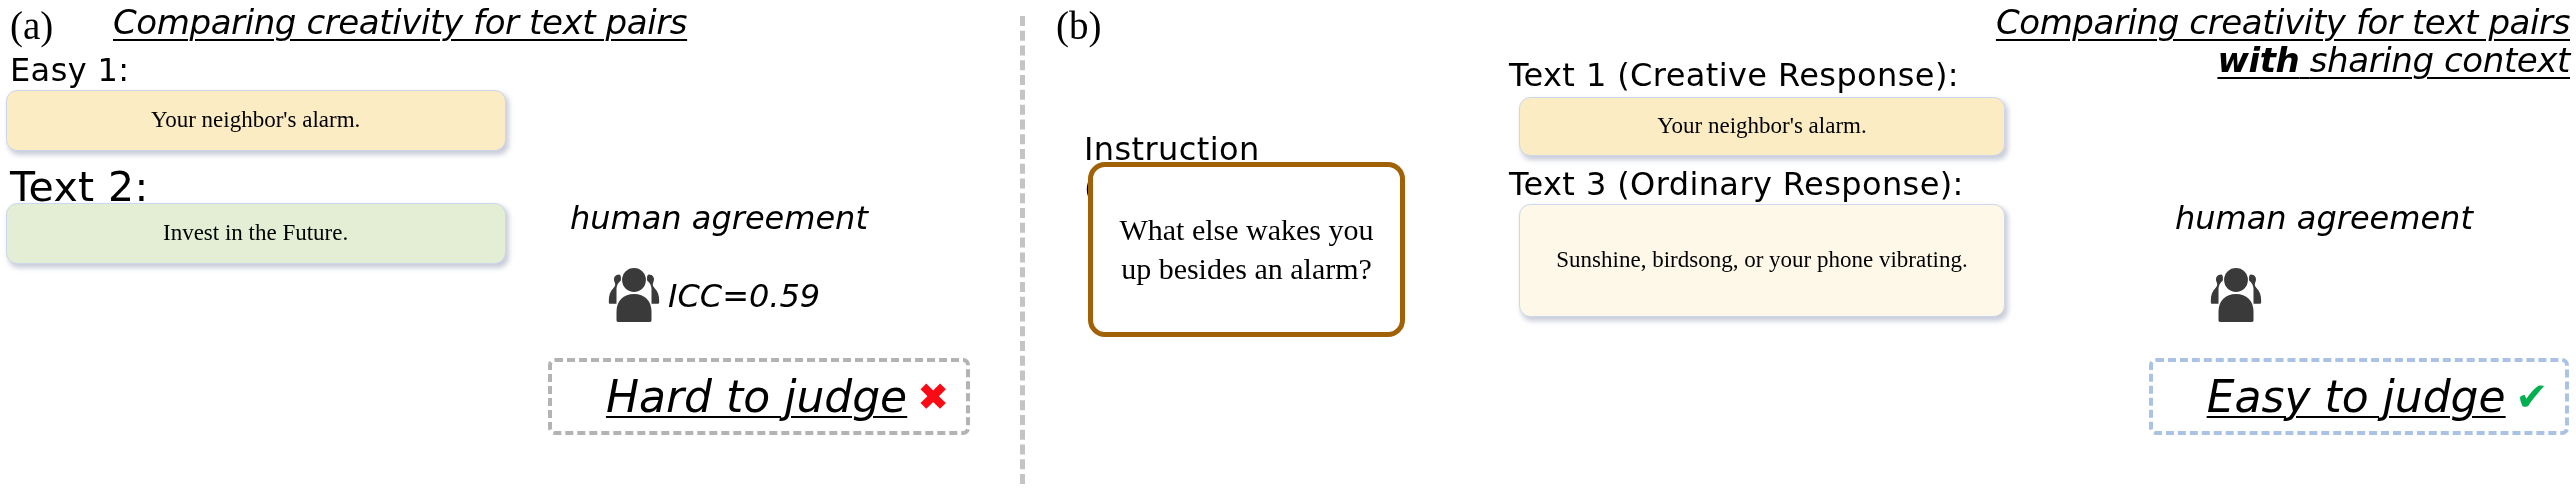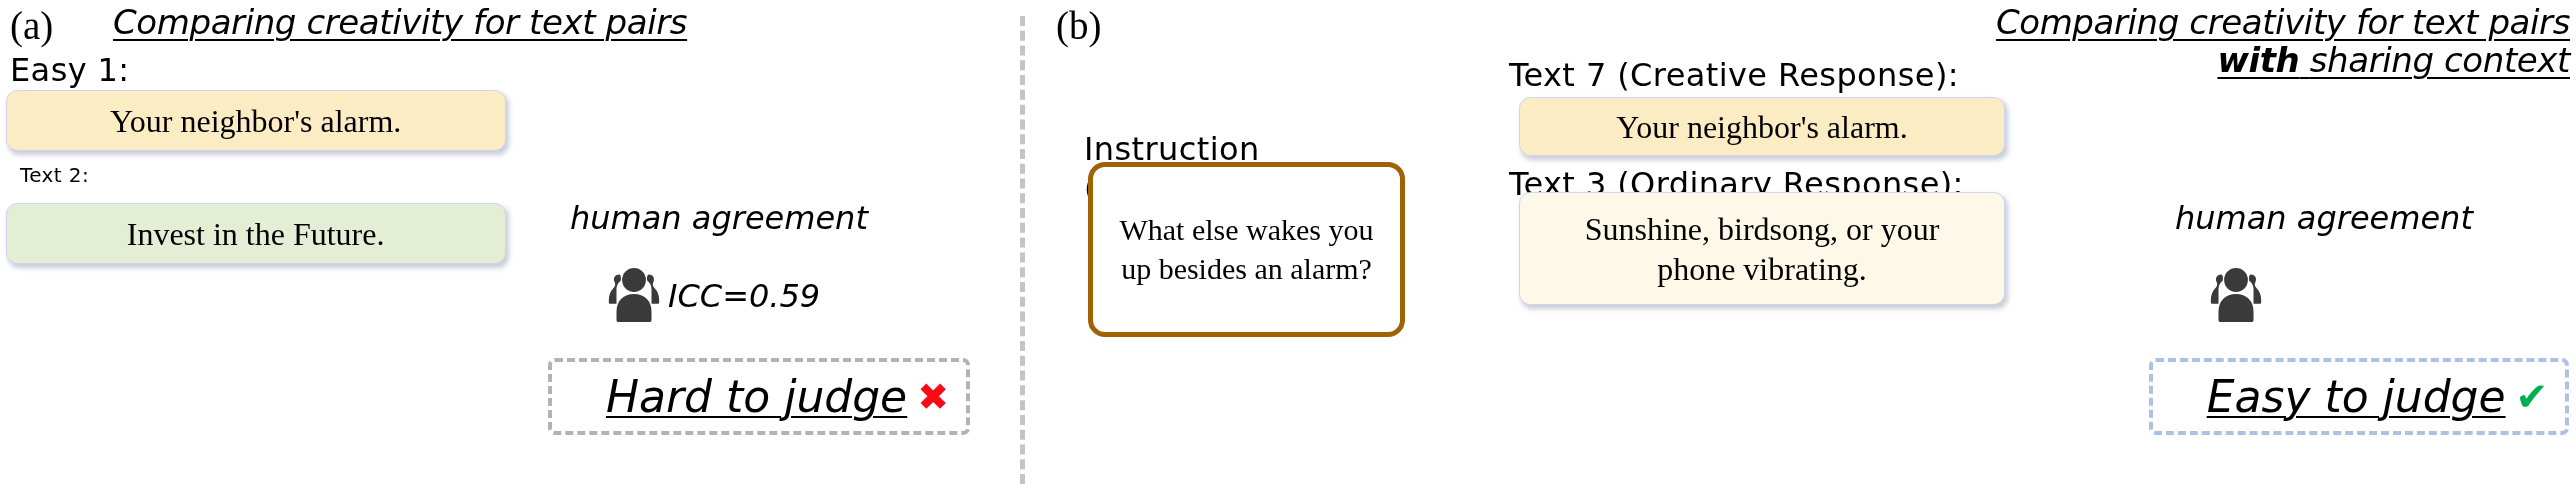--- a/index.html
+++ b/index.html
@@ -75,21 +75,21 @@
     box-shadow: 2.1px 3.5px 5px rgba(120,130,160,0.40);
     display: flex;
     align-items: center;
     justify-content: center;
     text-align: center;
   }
   .card-cream  { background: #fcecc4; border: 1.4px solid #cdd6ea; }
   .card-green  { background: #e3eed4; border: 1.4px solid #cdd6ea; }
   .card-ivory  { background: #fdf8e8; border: 1.4px solid #cdd6ea; }
 
-  .card .serif { font-size: 32px; line-height: 1.25; }
+  .card .serif { font-size: 23px; line-height: 1.25; }
 
   
   .card-outline {
     box-sizing: border-box;
     background: #ffffff;
     border: 5px solid #a16207;
     border-radius: 17px;
     display: flex;
     align-items: center;
     justify-content: center;
@@ -157,21 +157,21 @@
     <span class="u">Comparing creativity for text pairs</span>
   </span>
 </div>
 
 <div class="abs hand" style="left:10px; top:51px; font-size:32px;">Easy 1:</div>
 
 <div class="abs card card-cream" style="left:5.6px; top:90px; width:500px; height:61px;">
   <span class="serif">Your neighbor's alarm.</span>
 </div>
 
-<div class="abs hand" style="left:20px; top:163px; font-size:20px;">Text 2:</div>
+<div class="abs hand" style="left:10px; top:163px; font-size:41px;">Text 2:</div>
 
 <div class="abs card card-green" style="left:5.6px; top:203px; width:500px; height:61px;">
   <span class="serif">Invest in the Future.</span>
 </div>
 
 <div class="abs agree-label" style="left:570px; top:199px;">human agreement</div>
 
 <div class="abs icc-row" style="left:600px; top:266px;">
   <span class="people-icon">
     <svg width="68" height="56" viewBox="0 0 96 80" xmlns="http://www.w3.org/2000/svg">
@@ -206,29 +206,29 @@
 
 <div class="abs hand" style="left:1084px; top:130px; font-size:32px; line-height:1.22;">
   <div>Instruction</div>
   <div>(context):</div>
 </div>
 
 <div class="abs card-outline" style="left:1088px; top:303px; width:317px; height:175px; transform:translateY(-141px);">
   <span class="serif" style="max-width:260px; display:block;">What else wakes you up besides an alarm?</span>
 </div>
 
-<div class="abs hand" style="left:1509px; top:56px; font-size:32px;">Text 7 (Creative Response):</div>
+<div class="abs hand" style="left:1509px; top:56px; font-size:32px;">Text 1 (Creative Response):</div>
 
 <div class="abs card card-cream" style="left:1519px; top:97px; width:486px; height:59px;">
   <span class="serif">Your neighbor's alarm.</span>
 </div>
 
 <div class="abs hand" style="left:1509px; top:165px; font-size:32px;">Text 3 (Ordinary Response):</div>
 
-<div class="abs card card-ivory" style="left:1519px; top:192px; width:486px; height:113px;">
+<div class="abs card card-ivory" style="left:1519px; top:204px; width:486px; height:113px;">
   <span class="serif" style="max-width:422px; display:block;">Sunshine, birdsong, or your phone vibrating.</span>
 </div>
 
 <div class="abs agree-label" style="left:2175px; top:199px;">human agreement</div>
 
 <div class="abs icc-row" style="left:2202px; top:266px;">
   <span class="people-icon">
     <svg width="68" height="56" viewBox="0 0 96 80" xmlns="http://www.w3.org/2000/svg">
       <g fill="#3a3a3a">
         <path d="M27 12c-6 0-9 5-7 10 1.6 4 1.8 6-1 9-5 5-7 11-7 19 0 3 0 4 3 4h8V33c0-5 2-9 6-12 1-4 0-9-2-9z"></path>

